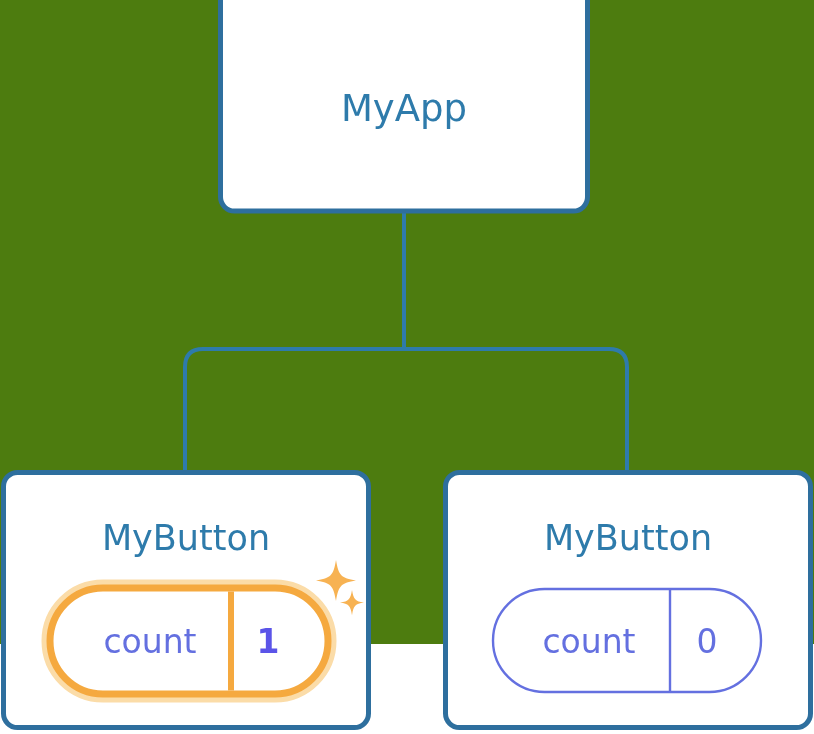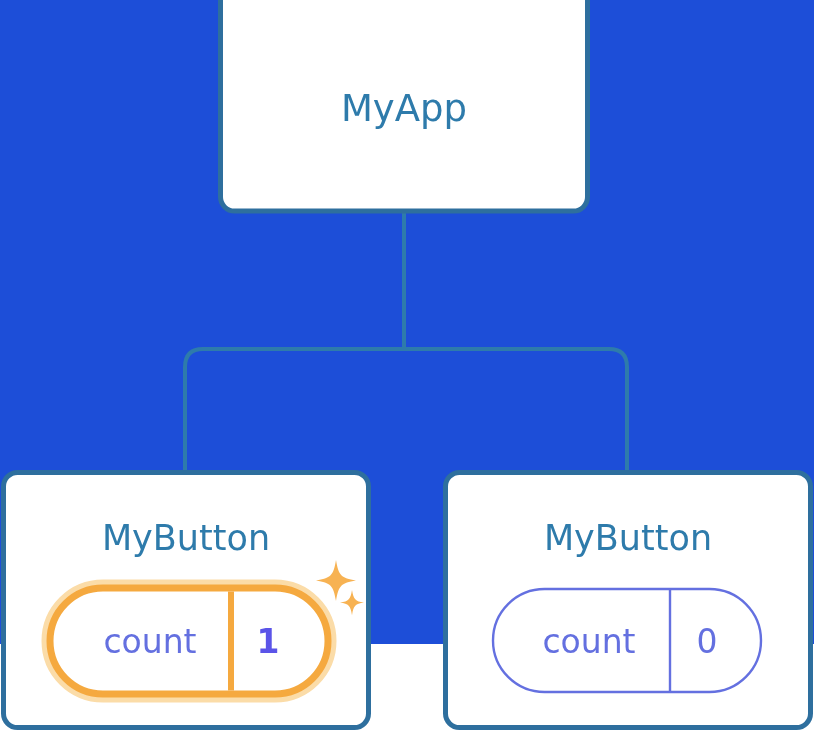--- a/index.html
+++ b/index.html
@@ -9,21 +9,21 @@
   body {
     width: 814px;
     height: 734px;
     overflow: hidden;
     font-family: "DejaVu Sans", sans-serif;
   }
   #stage {
     position: relative;
     width: 814px;
     height: 644px;
-    background: #1d4ed8;
+    background: #4d7c0f;
   }
   svg.layer {
     position: absolute;
     left: 0;
     top: 0;
     width: 814px;
     height: 734px;
   }
   .edges { z-index: 1; }
   .nodes { z-index: 2; }

